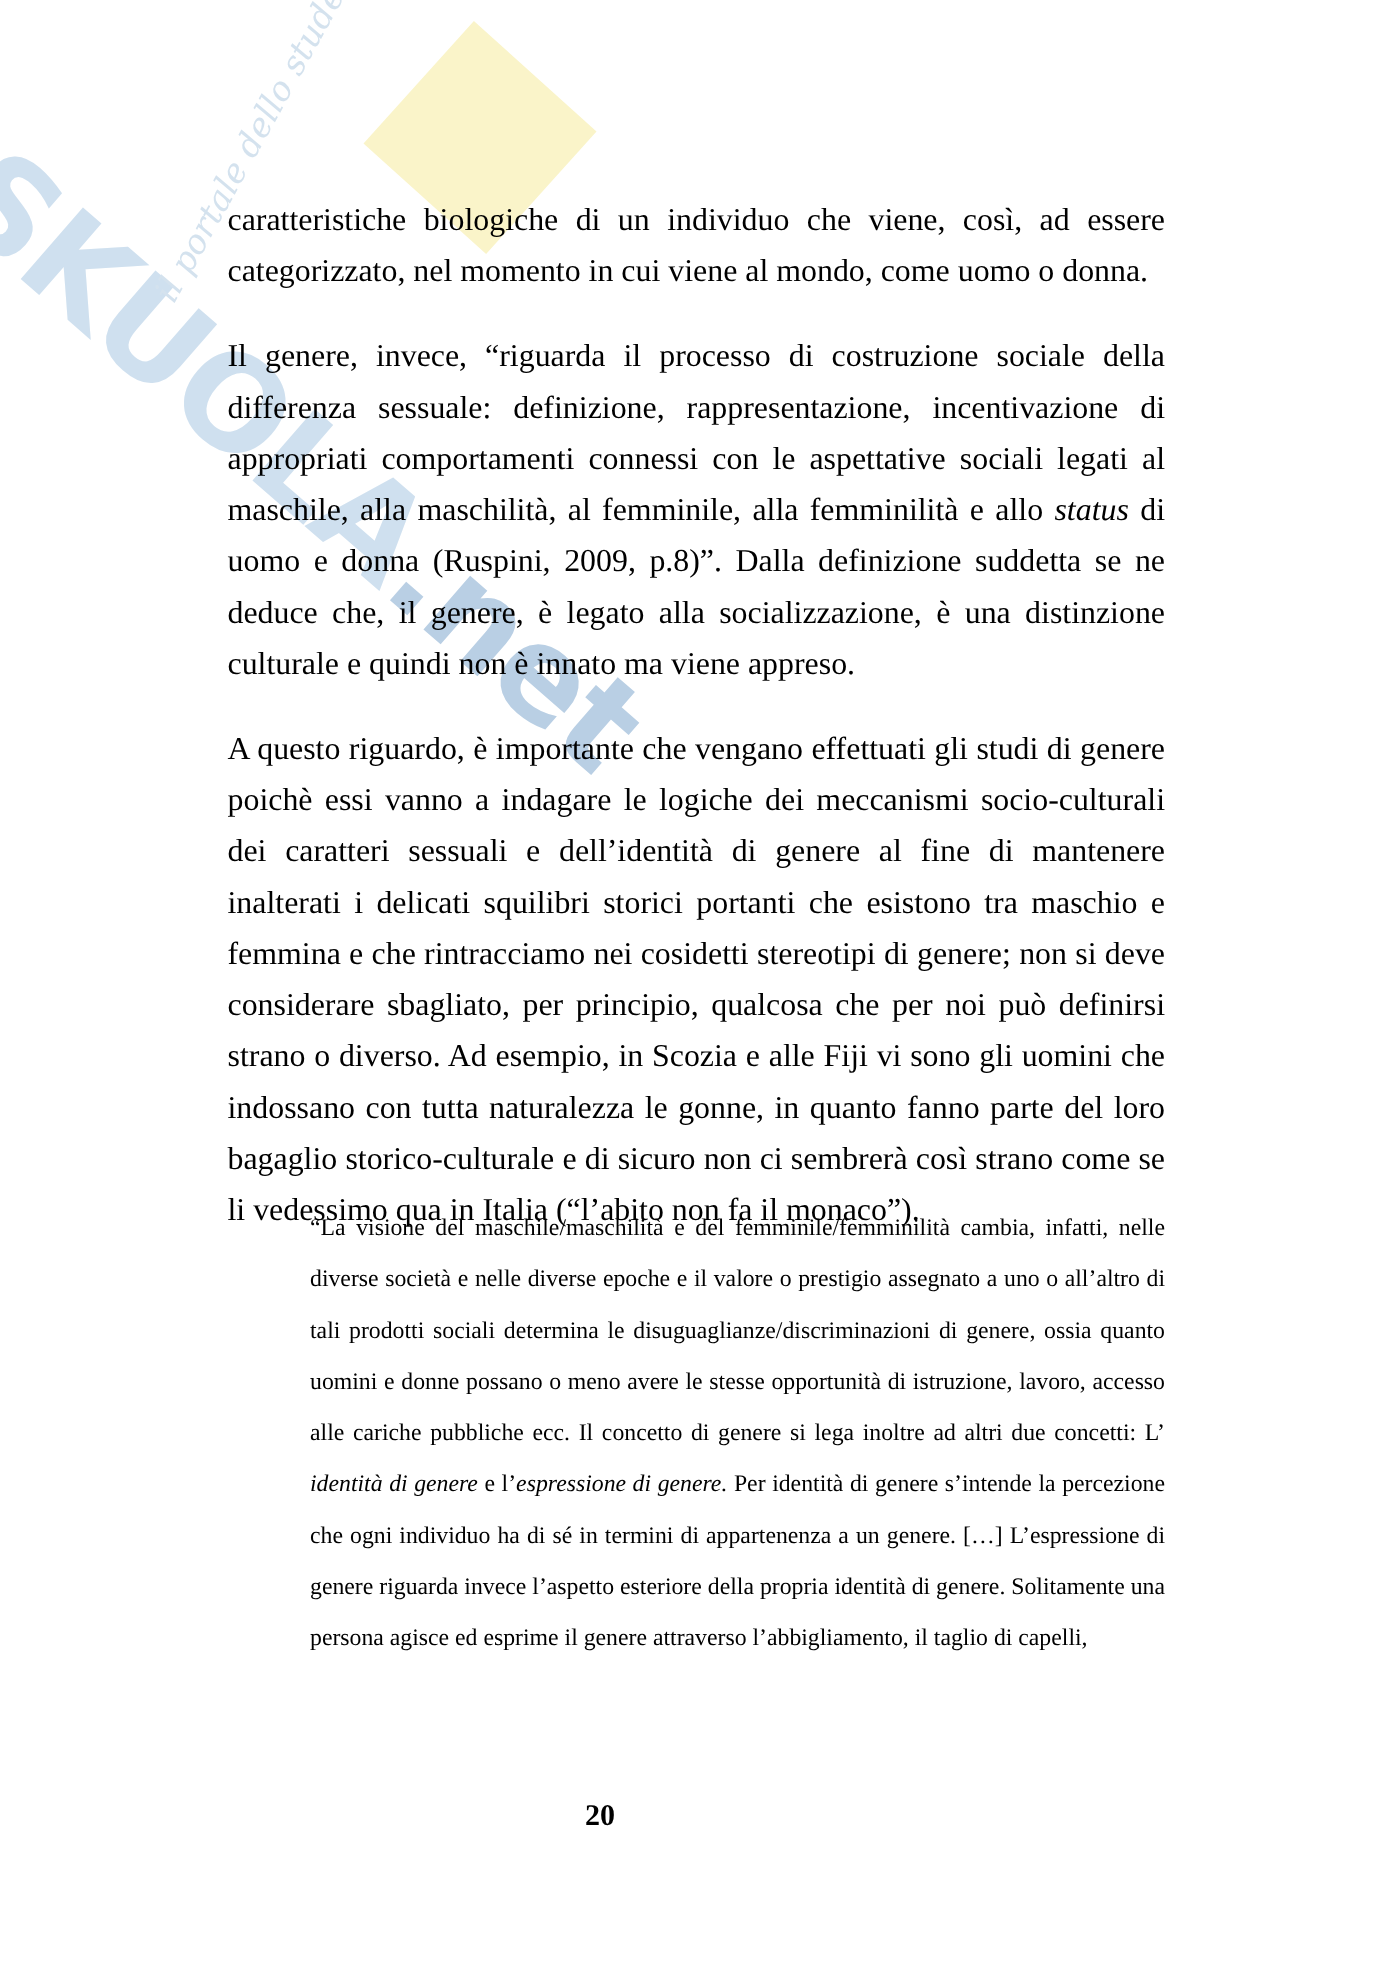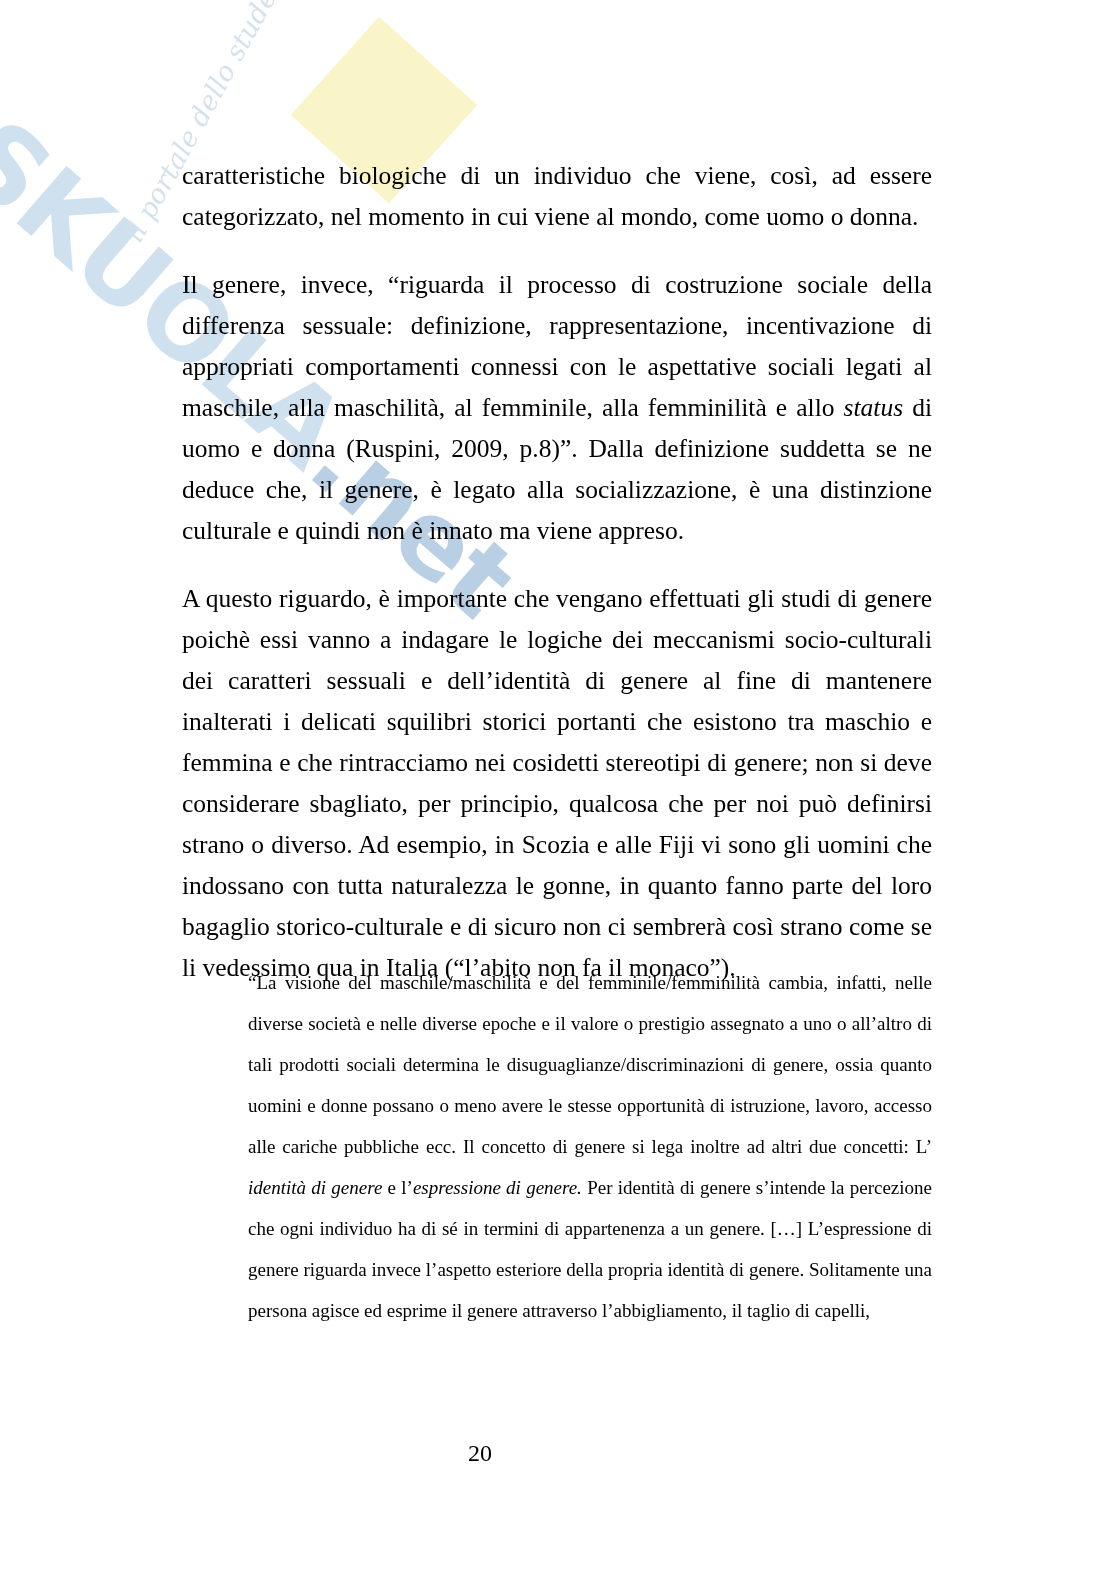--- a/index.html
+++ b/index.html
@@ -111,20 +111,21 @@
 
   .page-number {
     position: absolute;
     left: 0;
     top: 1438px;
     width: 960px;
     text-align: center;
     font-size: 24px;
     line-height: 30px;
     z-index: 2;
+    font-weight: bold;
   }
 </style>
 </head>
 <body>
 
 <div class="page">
 
   <div class="watermark-layer">
     <div class="wm-diamond"></div>
     <div class="wm-brand"><span>SKUOLA</span><span class="dot-net">.net</span></div>

